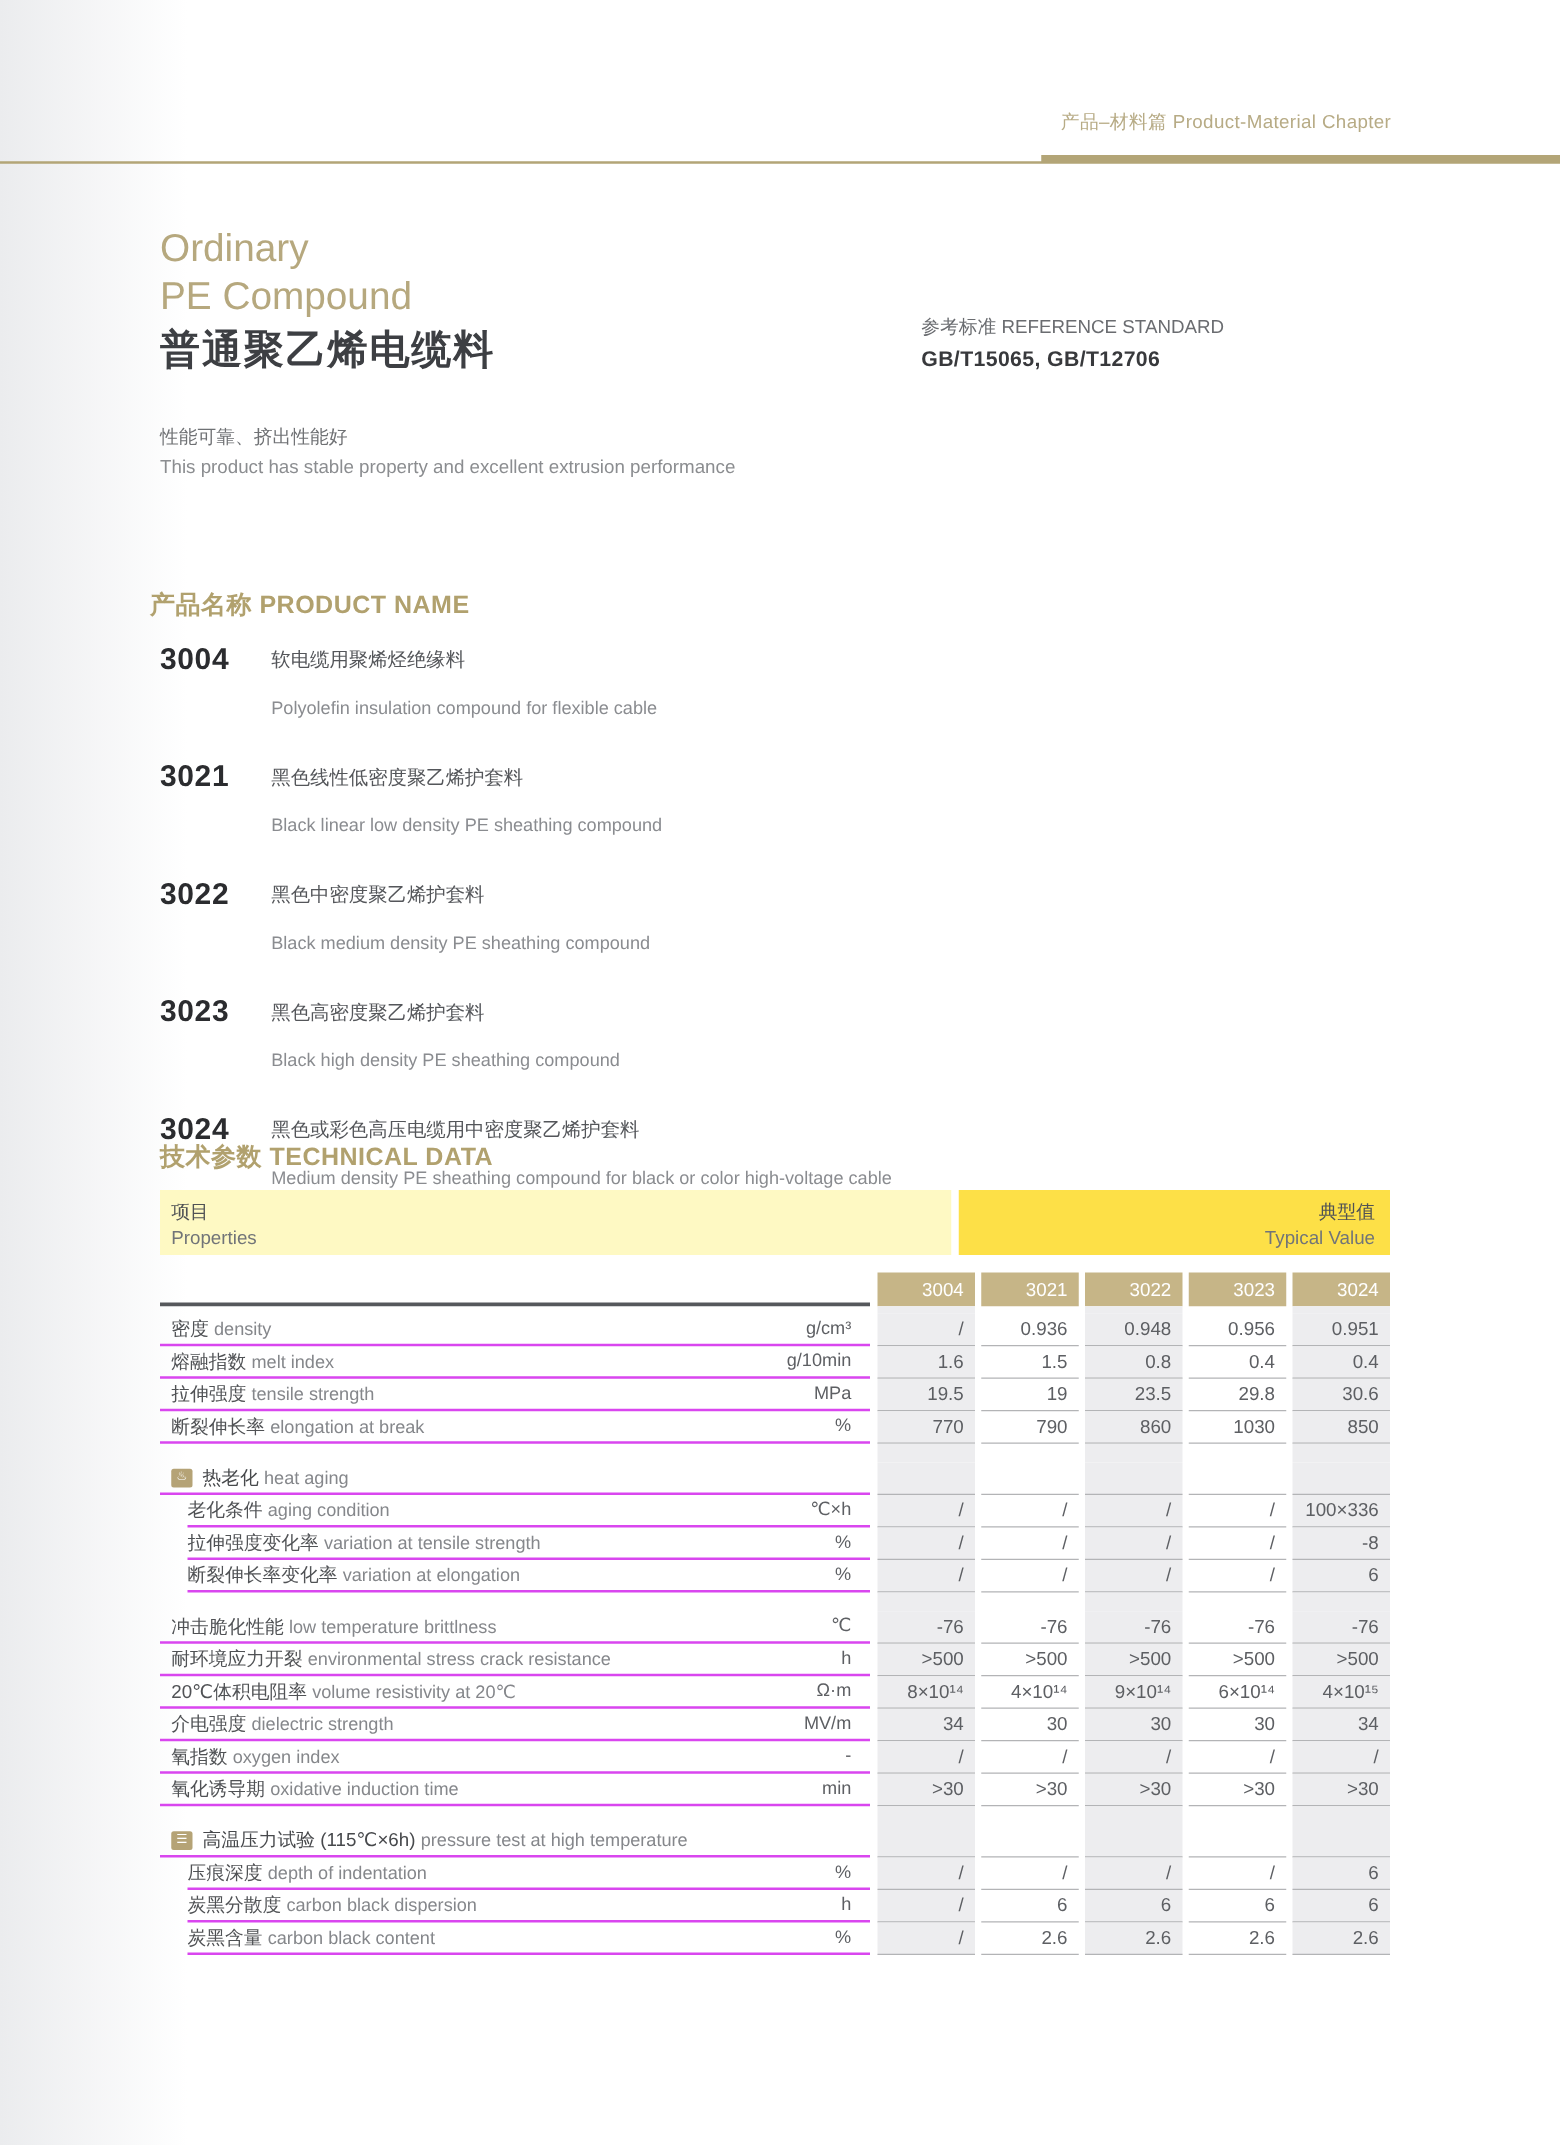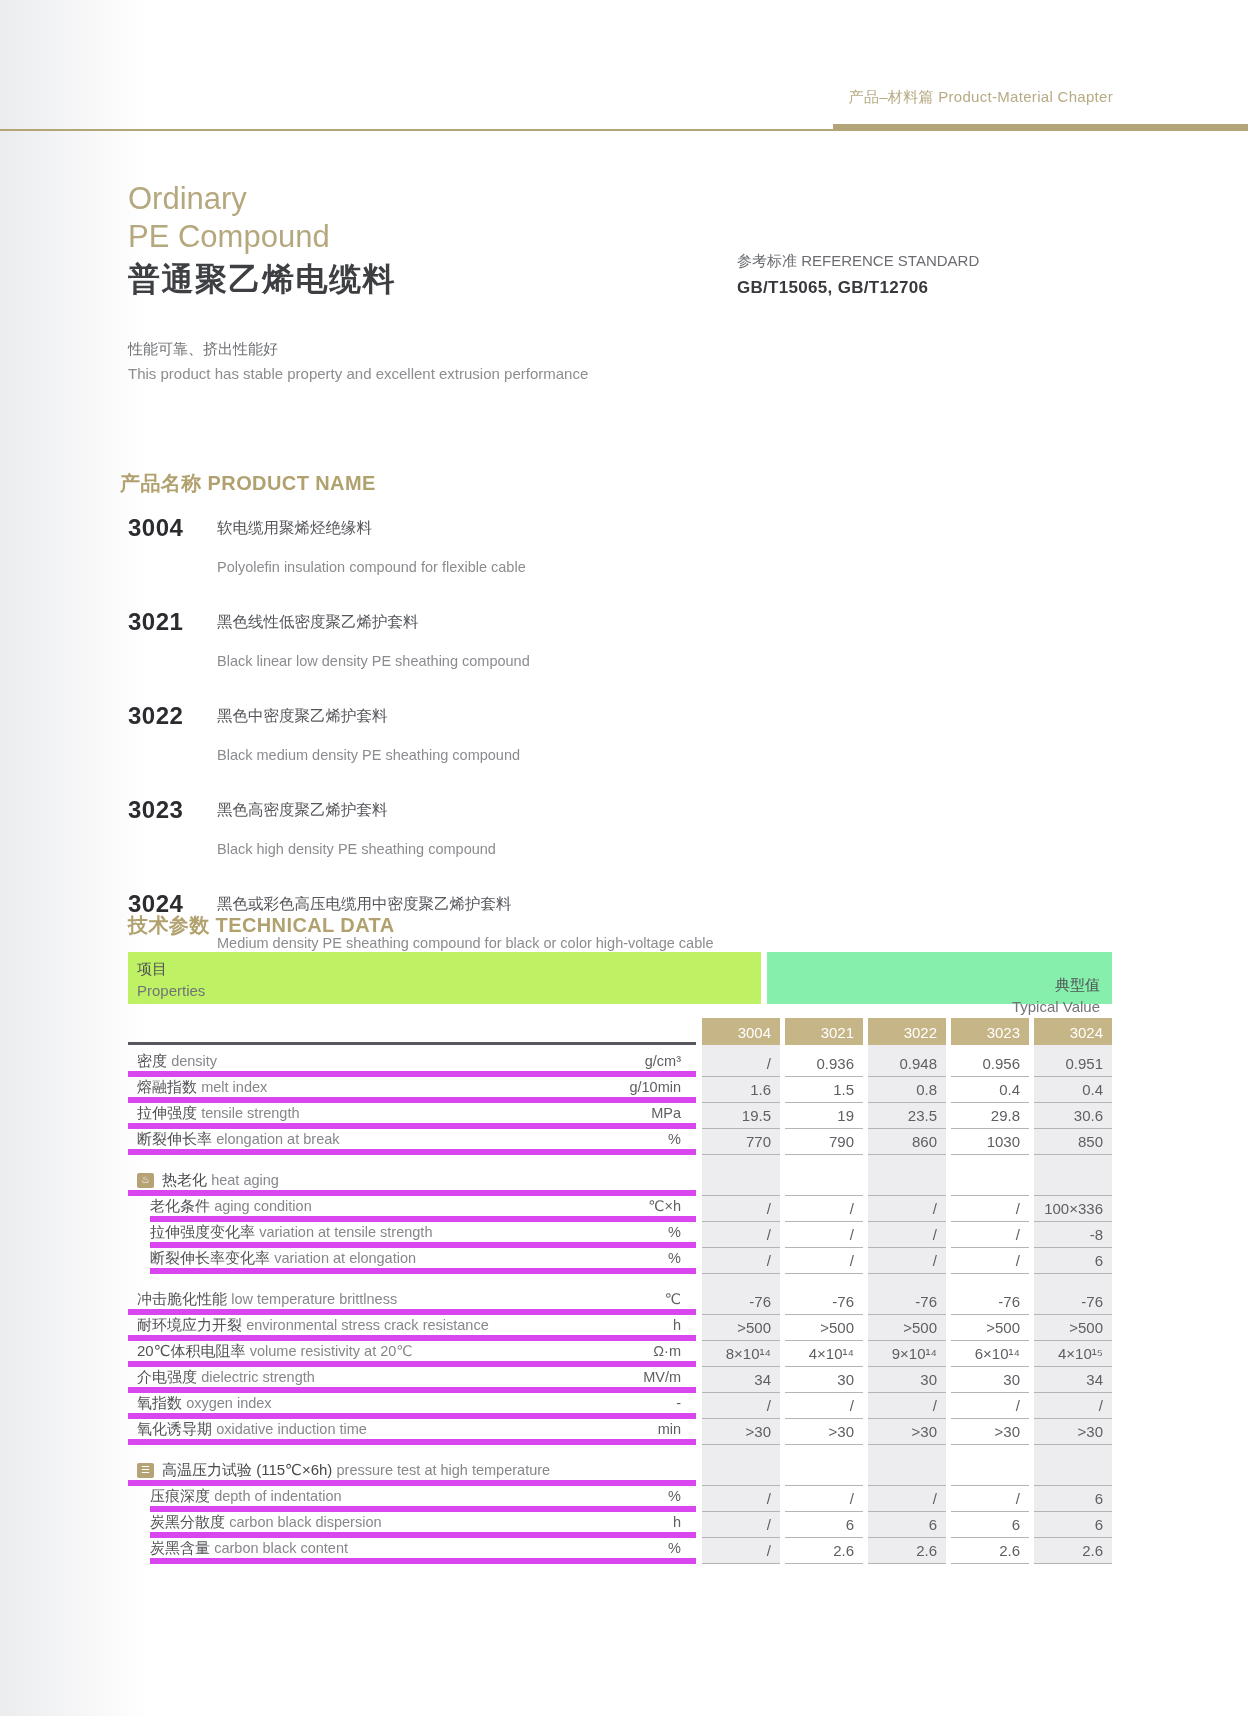--- a/index.html
+++ b/index.html
@@ -32,35 +32,35 @@
   .tech-heading { position:absolute; left:128px; top:912px; }
 
   .products { position:absolute; left:128px; top:514px; }
   .product { display:flex; margin-bottom:33px; }
   .p-no { width:89px; font-size:24px; font-weight:bold; color:#2b2c2f; letter-spacing:.5px; flex:0 0 auto; }
   .p-cn { font-size:15.5px; color:#54565a; padding-top:4px; }
   .p-en { font-size:14.5px; color:#8a8c90; margin-top:20px; }
 
   .table { position:absolute; left:128px; top:952px; width:984px; font-size:15px; }
   .thead { display:flex; gap:6px; margin-bottom:14px; }
-  .th-left  { width:680px; height:52px; background:#bef264; padding:8px 0 0 9px; }
-  .th-right { width:370px; height:52px; background:#86efac; text-align:right; padding:24px 12px 0 0; }
+  .th-left  { width:680px; height:52px; background:#fef9c3; padding:8px 0 0 9px; }
+  .th-right { width:370px; height:52px; background:#fde047; text-align:right; padding:8px 12px 0 0; }
   .th-cn { font-size:15px; color:#505255; }
   .th-en { font-size:15px; color:#717478; margin-top:3px; }
 
   .chrow { display:flex; }
   .ch-left { width:568px; border-bottom:3px solid #56585c; flex:0 0 auto; }
   .ch-cells { display:flex; gap:5px; margin-left:6px; }
   .ch-cell { width:78px; height:27px; background:#c6b587; color:#ffffff; font-size:15px;
              text-align:right; padding:6px 9px 0 0; }
 
   .trow { display:flex; height:26px; }
   .trow.spacer { height:6px; }
   .trow.gap { height:15px; }
-  .t-left { width:568px; display:flex; align-items:center; border-bottom:6px solid #d946ef;
+  .t-left { width:568px; display:flex; align-items:center; border-bottom:2px solid #d946ef;
             padding-left:9px; flex:0 0 auto; overflow:hidden; }
   .trow.indent .t-left { margin-left:22px; width:546px; padding-left:0; }
   .trow.gap .t-left, .trow.spacer .t-left { border-bottom:none; }
   .t-label { white-space:nowrap; }
   .t-cn { color:#505255; }
   .t-en { color:#85878b; font-size:14.5px; }
   .trow.group .t-cn { color:#47494c; }
   .t-unit { margin-left:auto; padding-right:15px; color:#5d5f63; font-size:14.5px; white-space:nowrap; }
   .t-cells { display:flex; gap:5px; margin-left:6px; }
   .trow.indent .t-cells { margin-left:6px; }

